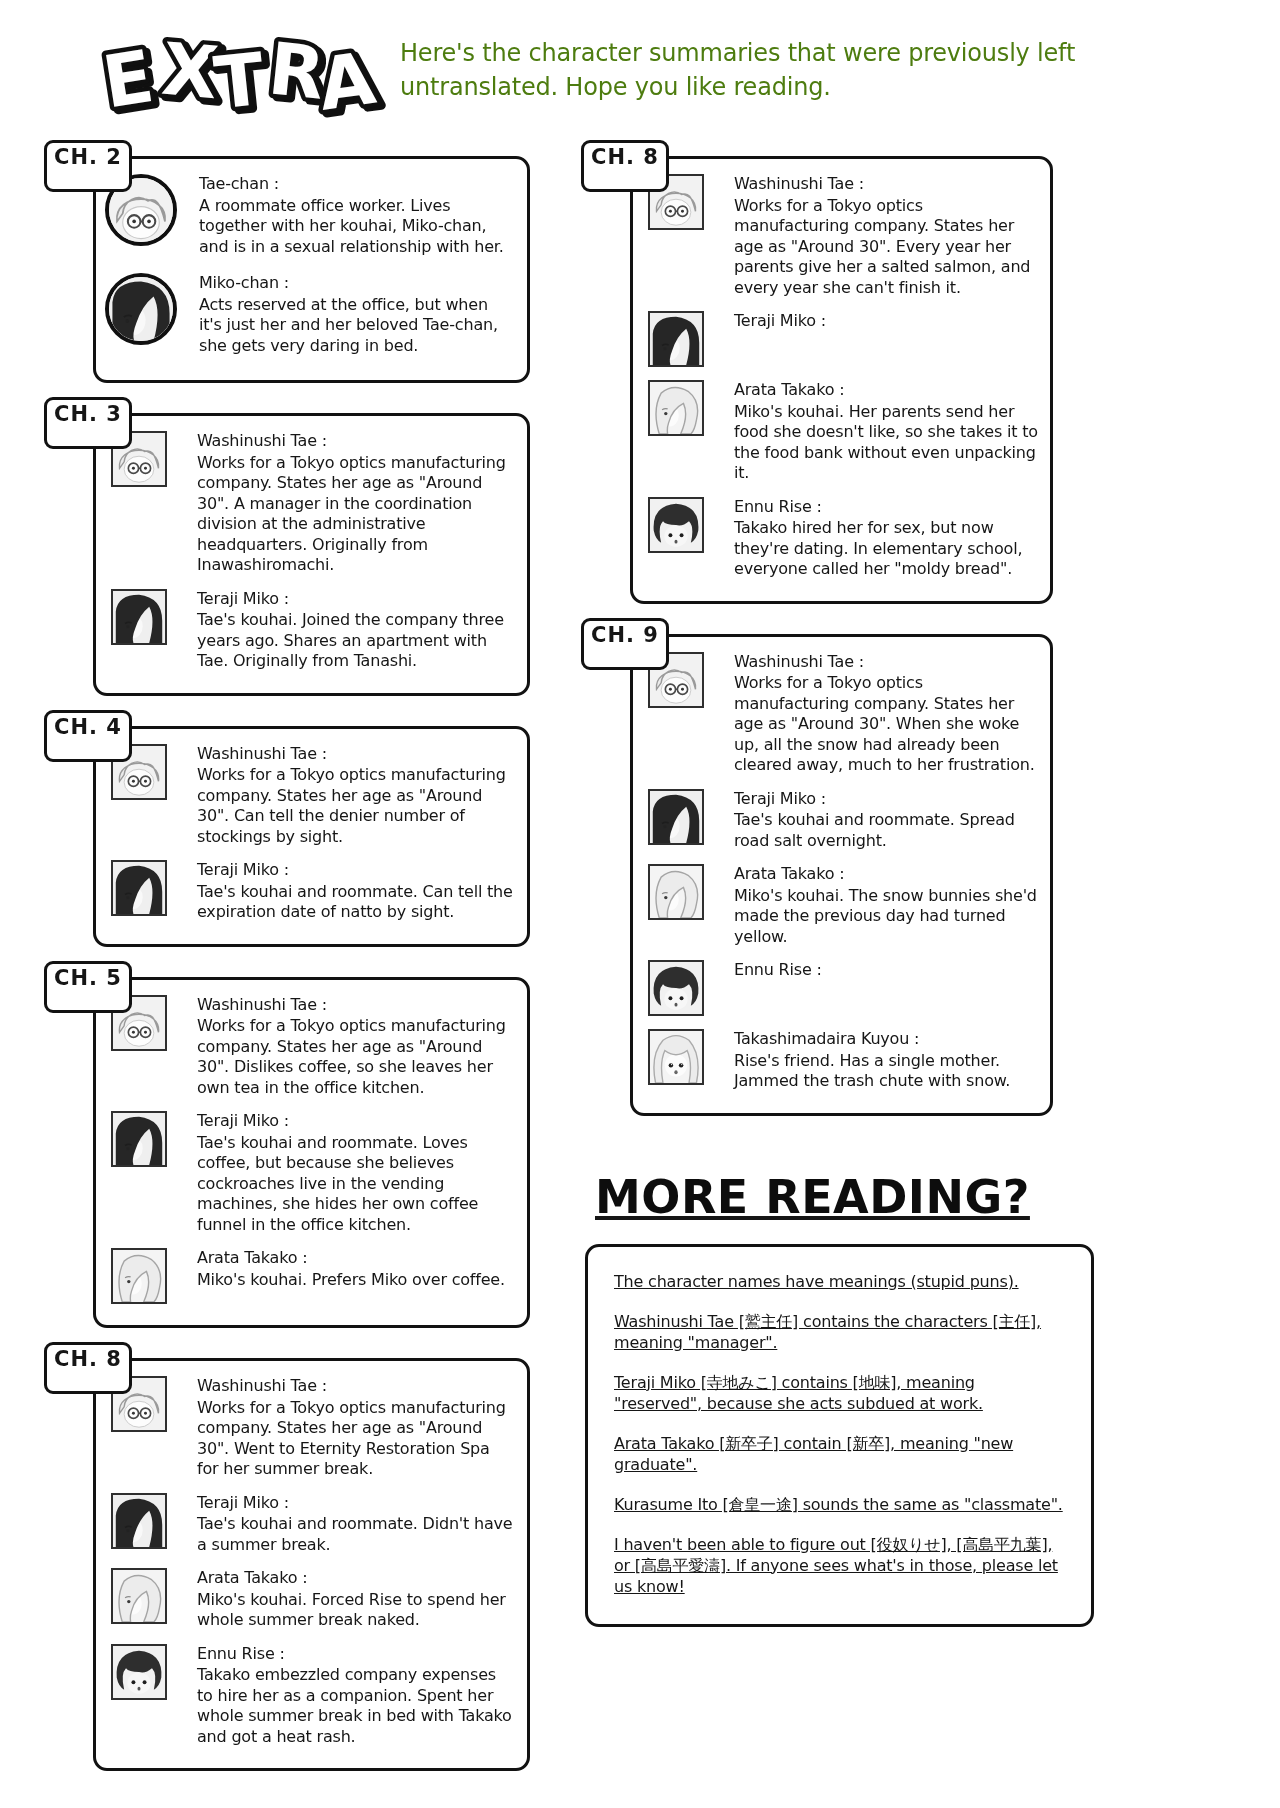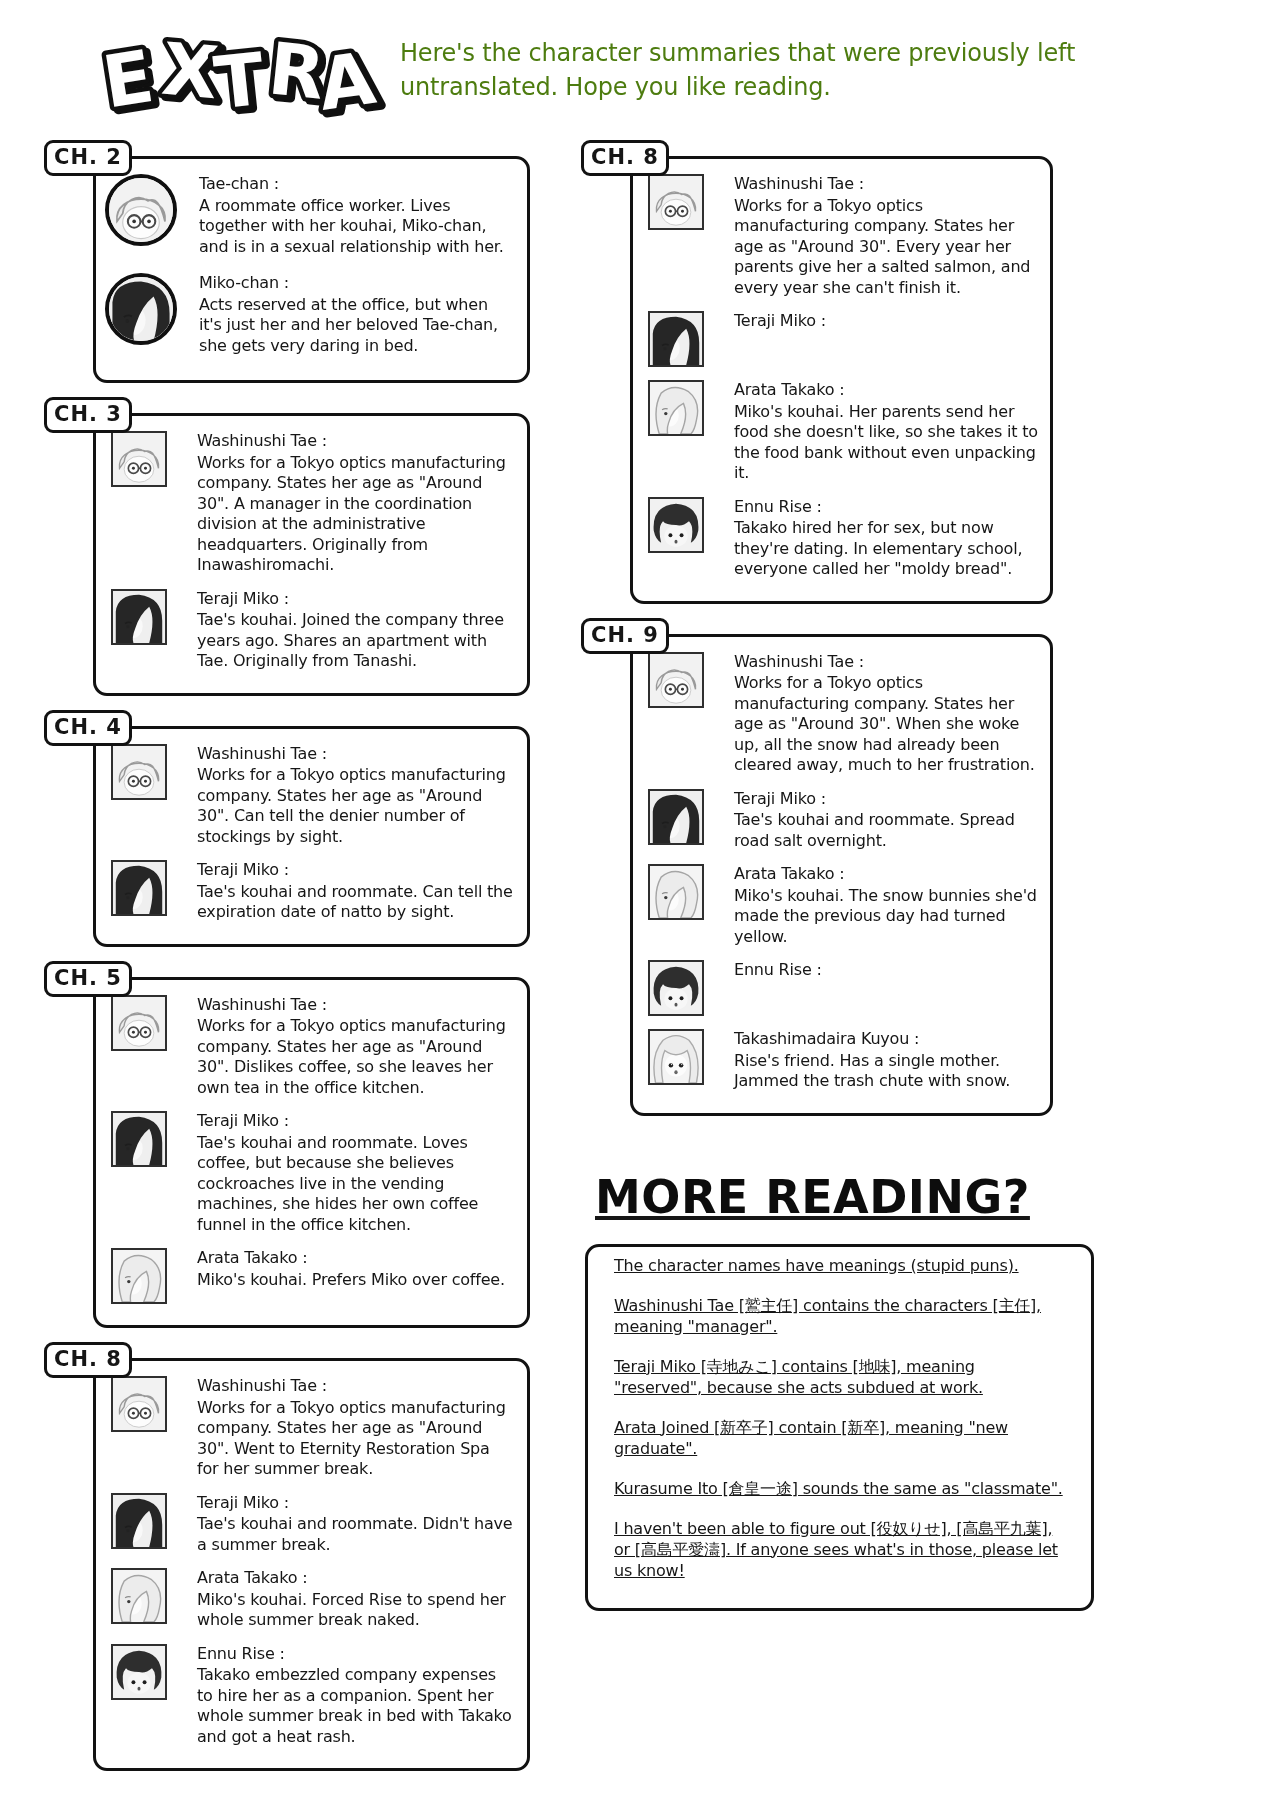--- a/index.html
+++ b/index.html
@@ -21,21 +21,21 @@
   .col-left  { left:93px;  width:437px; }
   .col-right { left:630px; width:423px; }
   
   .chapter {
     position:relative; border:3px solid #121212; border-radius:14px;
     background:#fff; margin:0 0 30px 0; padding:15px 12px 8px 15px;
   }
   .ch-label {
     position:absolute; left:-52px; top:-19px; z-index:2;
     background:#fff; border:3px solid #121212; border-radius:9px;
-    padding:1px 7px 2px; font-size:21px; font-weight:bold;
+    padding:1px 7px 18px; font-size:21px; font-weight:bold;
     letter-spacing:1px; line-height:27px; white-space:nowrap;
   }
   .entry { display:flex; align-items:flex-start; margin-bottom:13px; }
   .portrait {
     flex:none; width:56px; height:56px; box-sizing:border-box;
     border:2px solid #2f2f2f; background:#f3f3f3; overflow:hidden; display:block;
   }
   .portrait svg { display:block; width:100%; height:100%; }
   .circle .portrait {
     width:72px; height:72px; border-radius:50%;
@@ -47,21 +47,21 @@
   .ename { margin:0 0 1px 0; }
   .edesc { margin:0; }
   
   .more { margin:56px 0 0 -45px; width:509px;text-decoration:underline; }
   .more h2 {
     margin:0 0 22px 10px; font-size:46px; font-weight:bold;
     letter-spacing:0.5px; line-height:50px; color:#0d0d0d;
   }
   .notes-box {
     border:3px solid #121212; border-radius:14px; background:#fff;
-    padding:8px 26px 8px;
+    padding:24px 26px 8px;
   }
   .notes-box p { margin:0 0 19px; font-size:16px; line-height:21px; letter-spacing:-0.2px; }
 </style>
 </head>
 <body>
 
 <div class="page">
   <svg id="logo-svg" width="300" height="112">
       <text x="0" y="0" transform="translate(38,89) rotate(-9)" text-anchor="middle" fill="#101010" stroke="#101010" stroke-width="9" stroke-linejoin="round" paint-order="stroke" style="font-family:&quot;DejaVu Sans&quot;,sans-serif;font-weight:bold;font-size:72px;">E</text>
       <text x="0" y="0" transform="translate(34,86) rotate(-9)" text-anchor="middle" fill="#ffffff" stroke="#101010" stroke-width="9" stroke-linejoin="round" paint-order="stroke" style="font-family:&quot;DejaVu Sans&quot;,sans-serif;font-weight:bold;font-size:72px;">E</text>
@@ -453,19 +453,19 @@
             <div class="edesc">Rise's friend. Has a single mother. Jammed the trash chute with snow.</div>
           </div>
         </div>
       </section>
       <div class="more">
         <h2>MORE READING?</h2>
         <div class="notes-box">
           <p>The character names have meanings (stupid puns).</p>
           <p>Washinushi Tae [鷲主任] contains the characters [主任], meaning "manager".</p>
           <p>Teraji Miko [寺地みこ] contains [地味], meaning "reserved", because she acts subdued at work.</p>
-          <p>Arata Joined [新卒子] contain [新卒], meaning "new graduate".</p>
+          <p>Arata Takako [新卒子] contain [新卒], meaning "new graduate".</p>
           <p>Kurasume Ito [倉皇一途] sounds the same as "classmate".</p>
           <p>I haven't been able to figure out [役奴りせ], [高島平九葉], or [高島平愛濤]. If anyone sees what's in those, please let us know!</p>
         </div>
       </div>
     </div>
 </div>
 
 </body></html>

